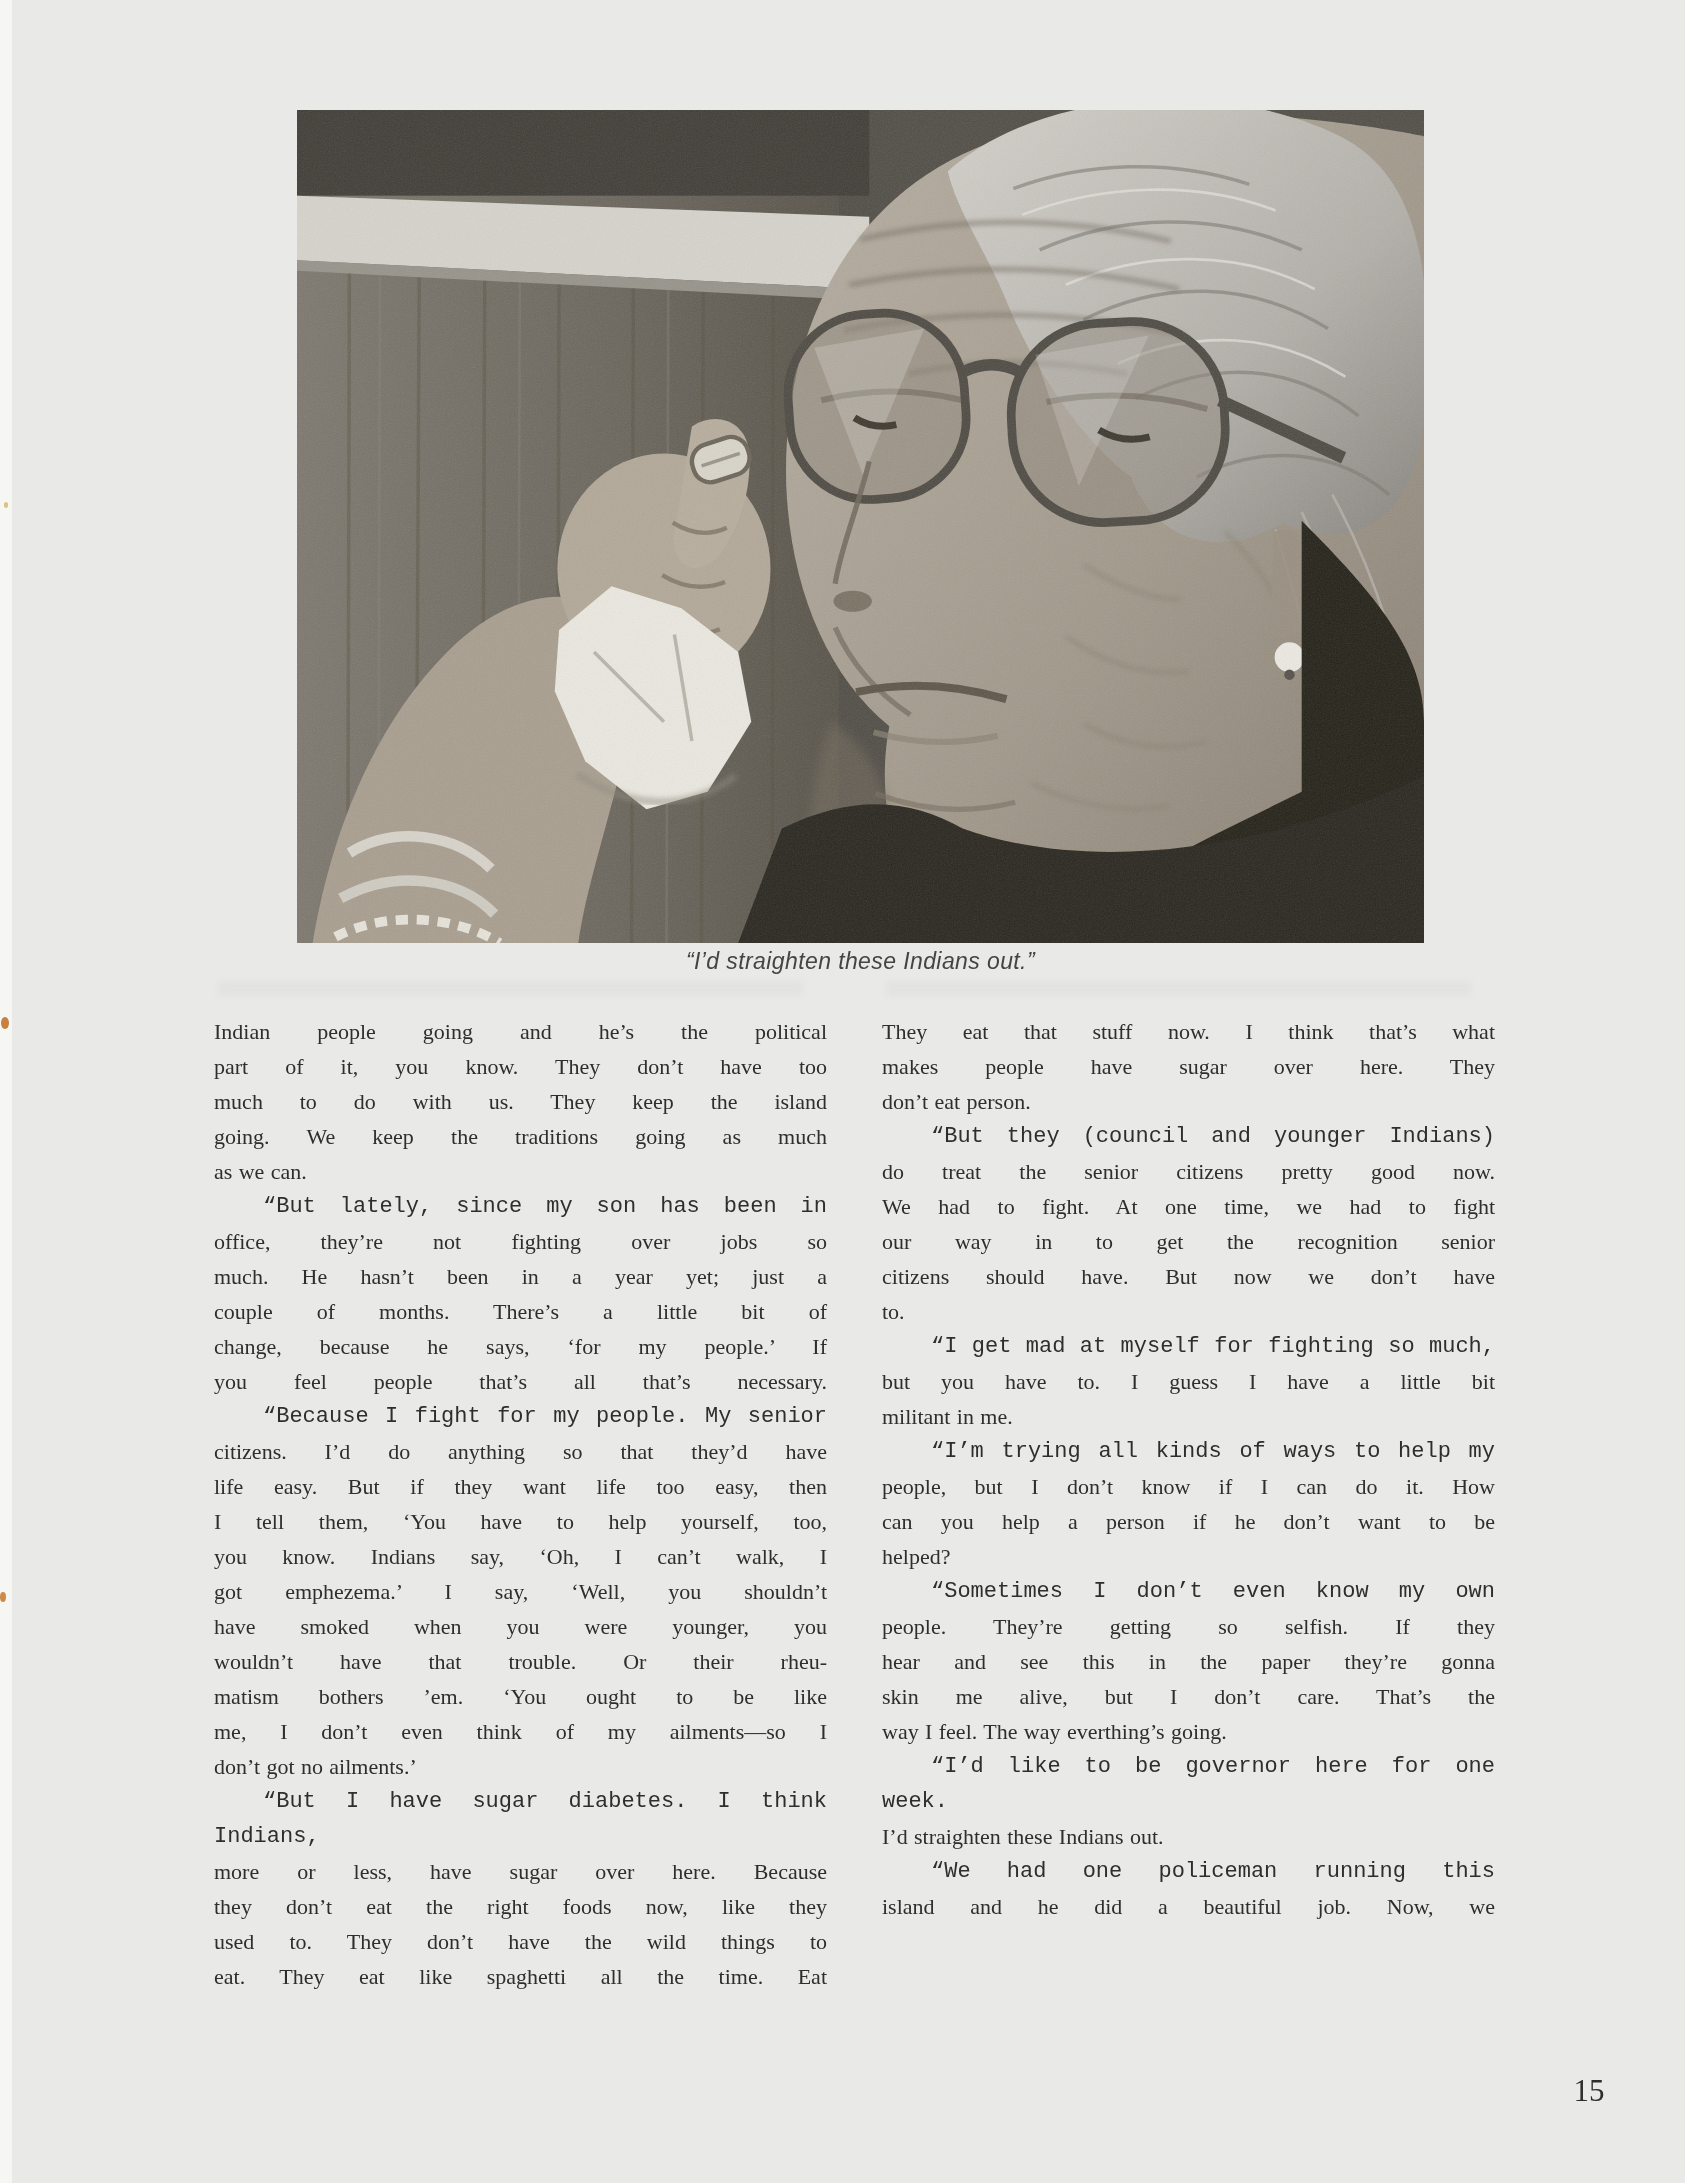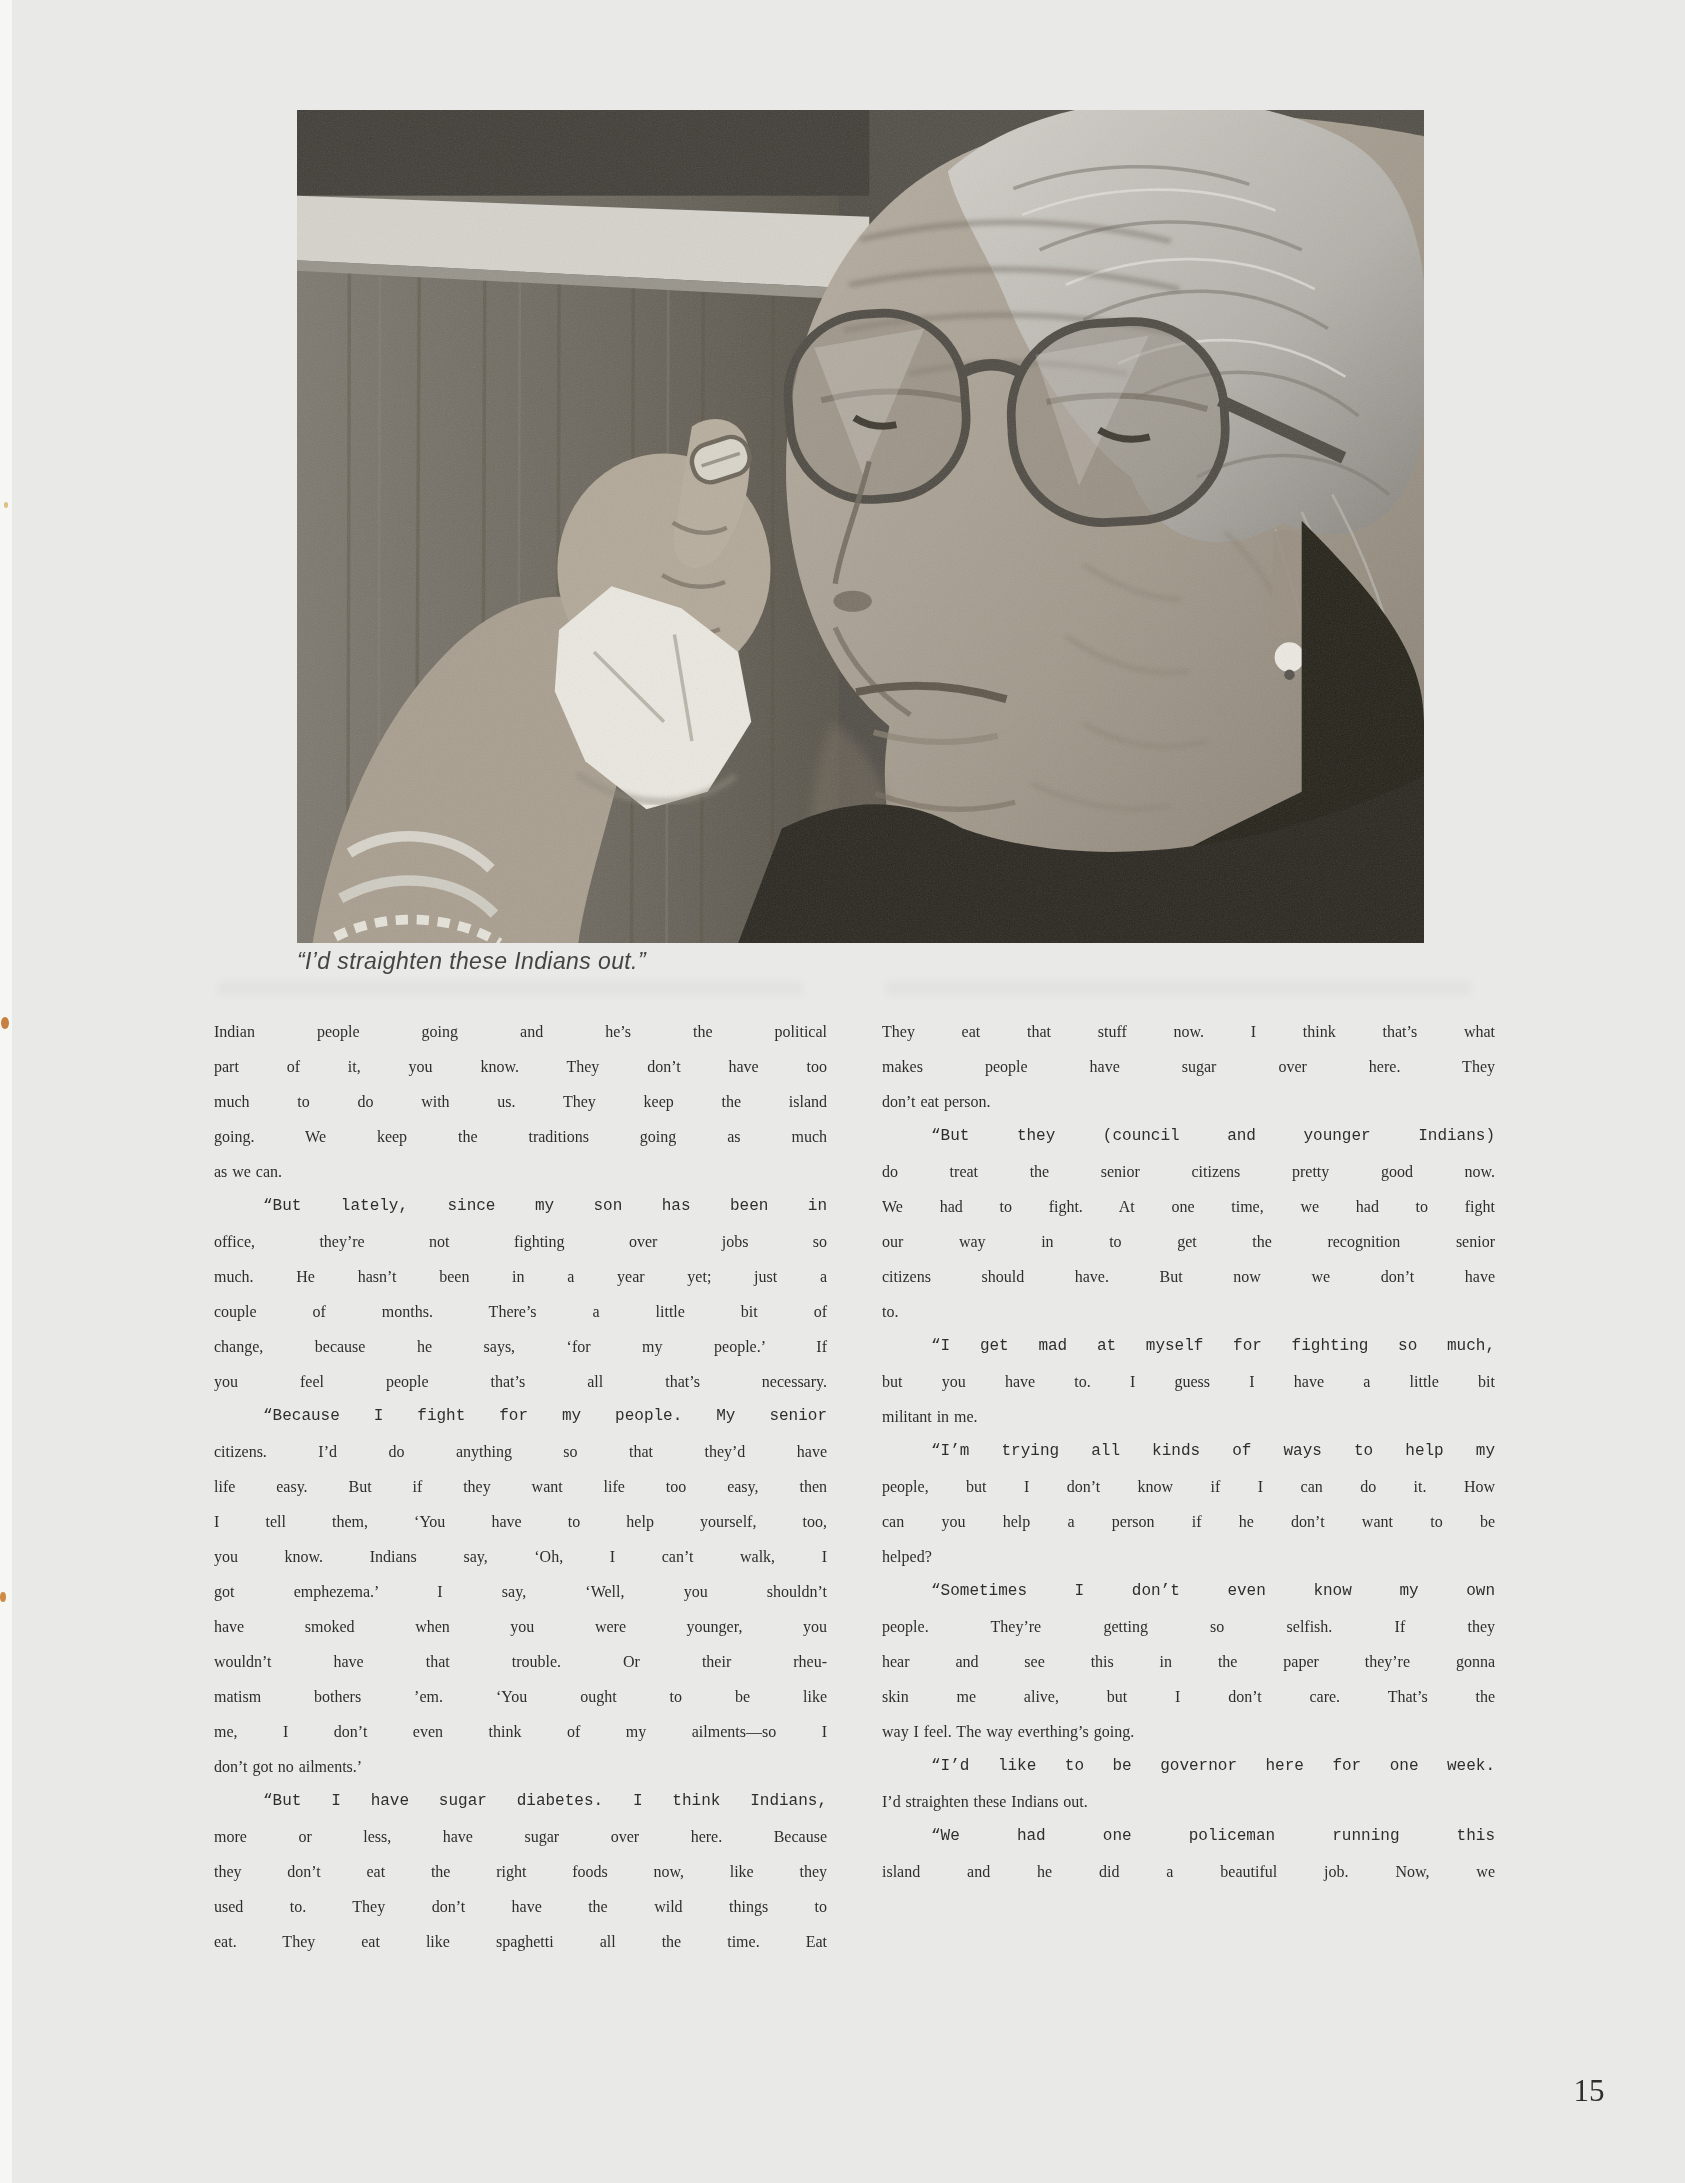--- a/index.html
+++ b/index.html
@@ -17,34 +17,35 @@
   .speck.s3{left:3.5px;top:502px;width:4.4px;height:6.1px;background:#d8b46a;opacity:.8;}
 
   .photo-wrap{
     position:absolute;left:297px;top:110px;width:1127px;height:833px;
     background:#555049;
   }
   .photo-wrap svg{display:block;width:100%;height:100%;}
 
   .caption{
     position:absolute;left:297px;top:948px;width:1127px;
+    text-align:center;
     font-family:"Liberation Sans", sans-serif;
     font-style:italic;
     font-size:23px;line-height:27px;
     color:#45443f;
     letter-spacing:0.4px;
   }
 
   .ghost{position:absolute;height:15px;background:#70706b;opacity:.05;filter:blur(3.9px);}
   .ghost.g1{left:218px;top:981px;width:585px;}
   .ghost.g2{left:886px;top:981px;width:585px;}
 
   .col{
     position:absolute;top:1014px;width:613px;
-    font-size:16px;line-height:35px;
+    font-size:22px;line-height:35px;
     color:#2f2e2b;
   }
   .col.left{left:214px;}
   .col.right{left:882px;}
   .para{margin:0;padding:0;}
   .line{
     text-align:justify;
     -moz-text-align-last:justify;
     text-align-last:justify;
     word-spacing:0.9px;

